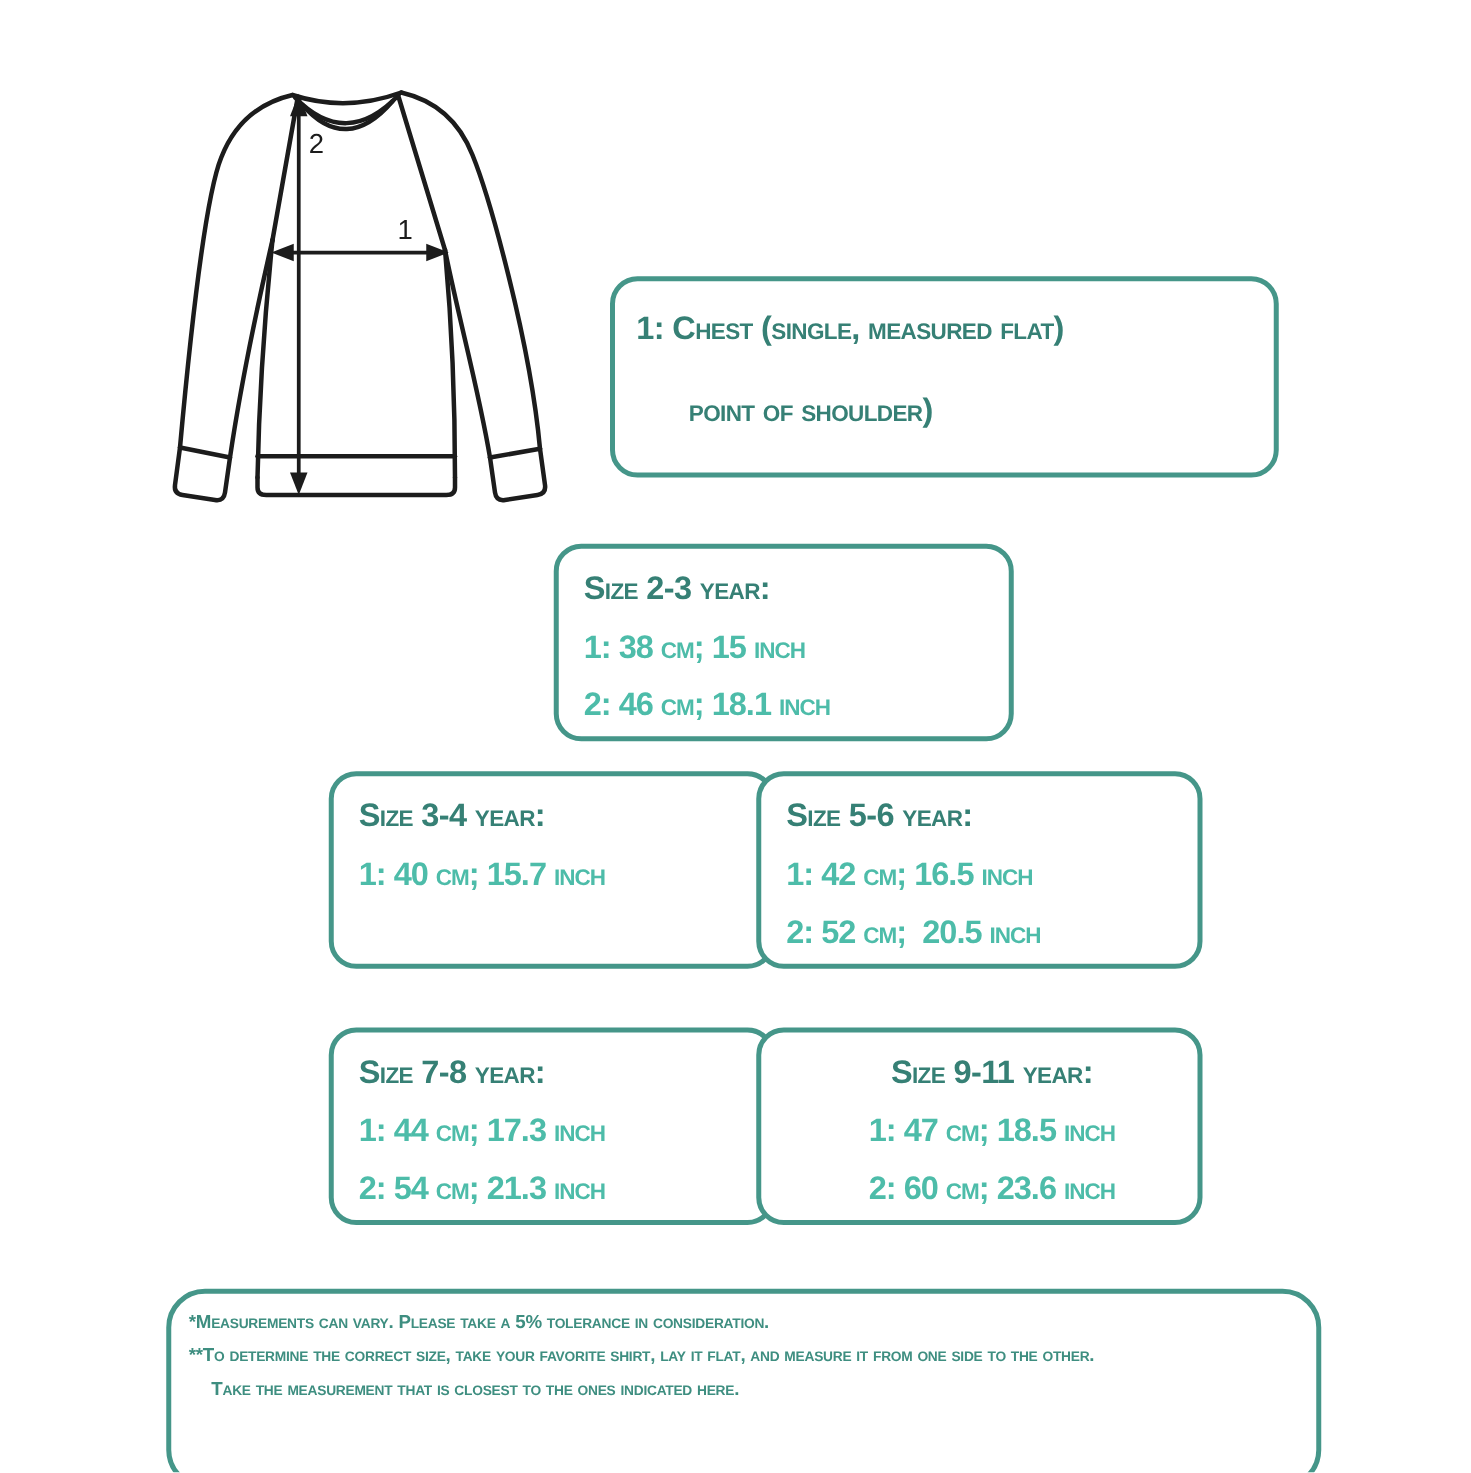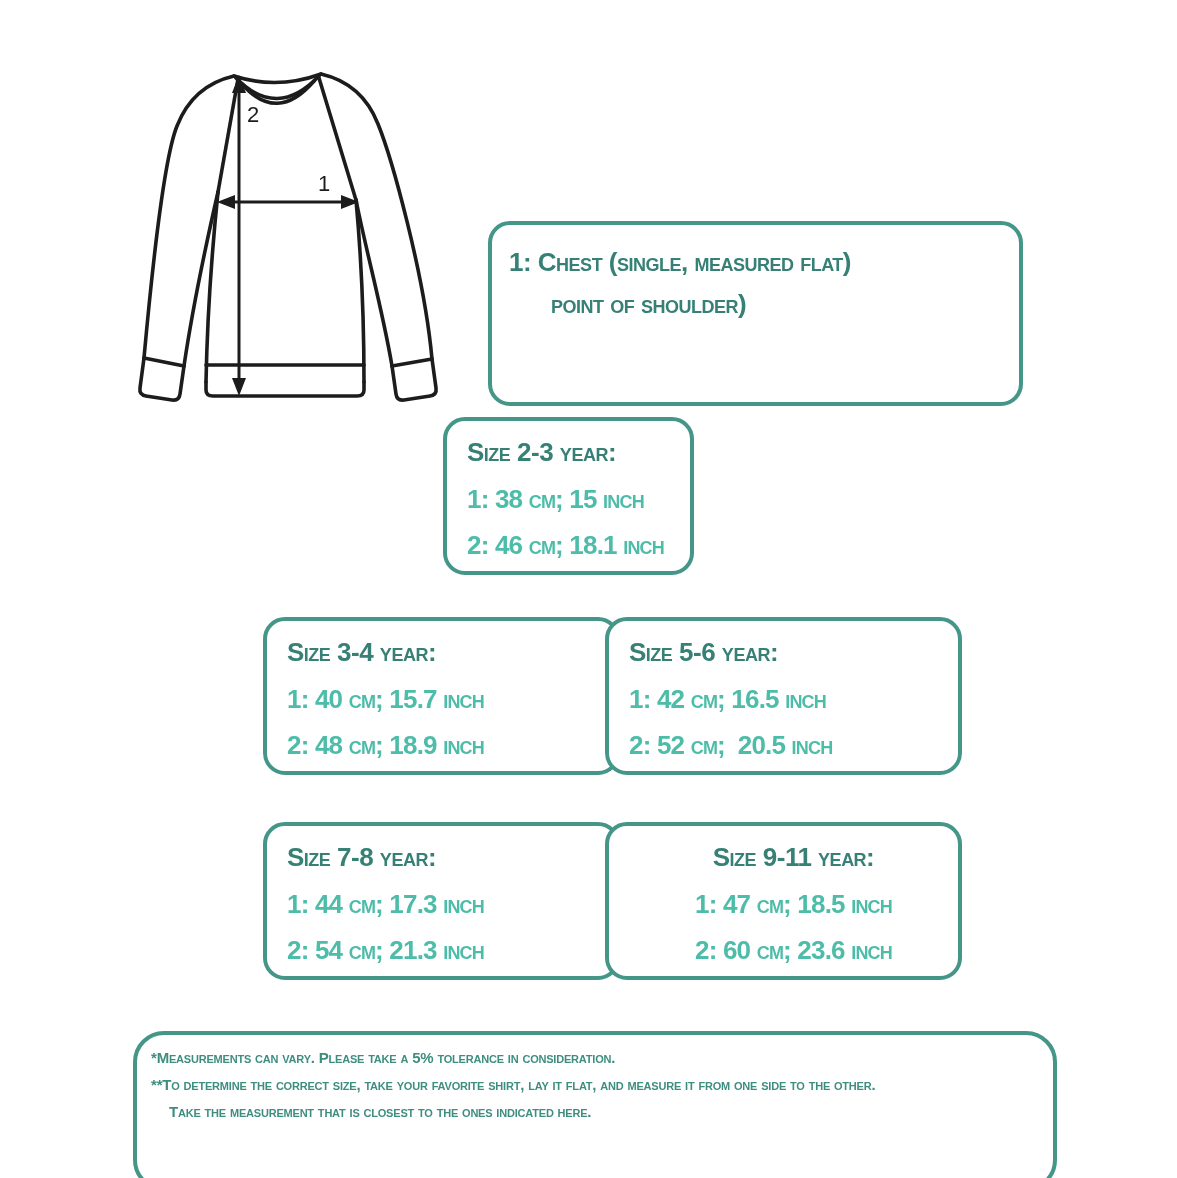--- a/index.html
+++ b/index.html
@@ -23,28 +23,28 @@
     border-radius:22px;
     background:#ffffff;
     box-sizing:border-box;
   }
   .capline{
     font-variant:small-caps;
     font-weight:bold;
     white-space:pre;
   }
   
-  .legend{left:488px;top:221px;width:535px;height:185px;padding:16px 0 0 17px;}
+  .legend{left:488px;top:221px;width:535px;height:161px;padding:16px 0 0 17px;}
   .legend .capline{font-size:26px;line-height:42px;letter-spacing:-0.5px;color:var(--heading);}
-  .legend .indent{padding-left:42px;}
+  .legend .indent{padding-left:42px;margin-top:24px;}
   
   .sizebox{width:357px;height:158px;padding:8px 0 0 20px;}
   .sizebox .title{font-size:26px;line-height:47px;letter-spacing:-0.5px;color:var(--heading);}
   .sizebox .val{font-size:26px;line-height:46px;letter-spacing:-0.8px;color:var(--value);}
-  .pos-s23{left:443px;top:417px;width:251px;}
+  .pos-s23{left:443px;top:435px;width:368px;}
   .pos-s34{left:263px;top:617px;}
   .pos-s56{left:605px;top:617px;}
   .pos-s78{left:263px;top:822px;}
   .pos-s911{left:605px;top:822px;text-align:center;}
   
   .footer{left:133px;top:1031px;width:924px;height:160px;padding:9px 0 0 14px;border-radius:31px;}
   .footer .capline{font-size:15px;line-height:27px;letter-spacing:-0.2px;color:var(--footnote);}
   .footer .indent{padding-left:18px;}
   
   .shirt{position:absolute;left:120px;top:50px;width:340px;height:360px;}
@@ -105,21 +105,20 @@
 
   <div class="box sizebox pos-s23">
     <div class="capline title">Size 2-3 year:</div>
     <div class="capline val">1: 38 cm; 15 inch</div>
     <div class="capline val">2: 46 cm; 18.1 inch</div>
   </div>
 
   <div class="box sizebox pos-s34">
     <div class="capline title">Size 3-4 year:</div>
     <div class="capline val">1: 40 cm; 15.7 inch</div>
-    <div class="capline val">2: 48 cm; 18.9 inch</div>
   </div>
 
   <div class="box sizebox pos-s56">
     <div class="capline title">Size 5-6 year:</div>
     <div class="capline val">1: 42 cm; 16.5 inch</div>
     <div class="capline val">2: 52 cm;  20.5 inch</div>
   </div>
 
   <div class="box sizebox pos-s78">
     <div class="capline title">Size 7-8 year:</div>

